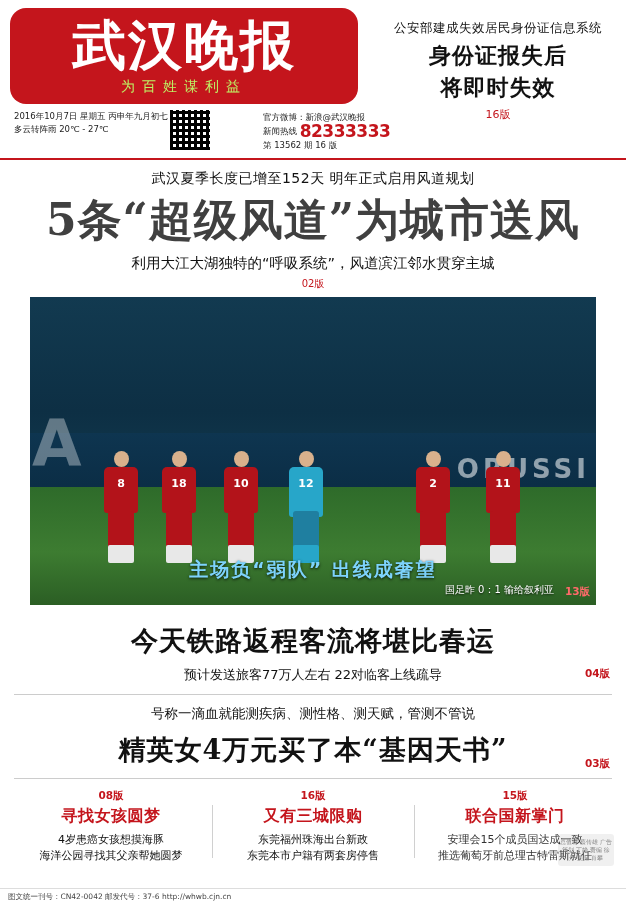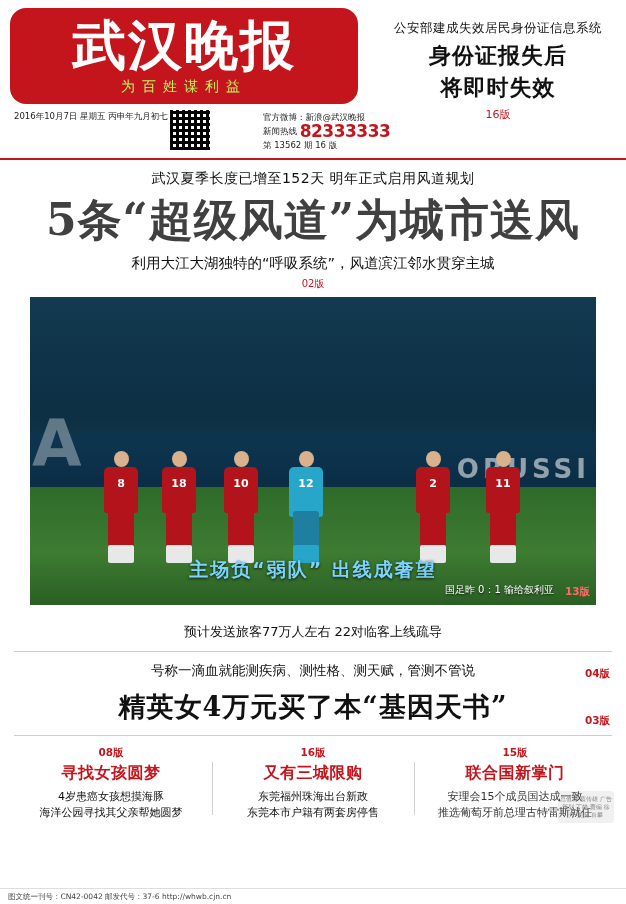--- a/index.html
+++ b/index.html
@@ -416,20 +416,21 @@
 
   <div class="masthead">
 
     <div class="logo-box">
       <div class="logo-title">武汉晚报</div>
       <div class="logo-sub">为百姓谋利益</div>
     </div>
 
     <div class="mast-info">
       <div>2016年10月7日 星期五 丙申年九月初七</div>
+      <div>多云转阵雨 20℃ - 27℃</div>
     </div>
 
     <div class="qr"></div>
 
     <div class="mast-right-info">
       <div>官方微博：新浪@武汉晚报</div>
       <div>
         <span>新闻热线</span>
         <span class="hotline">82333333</span>
       </div>
@@ -500,20 +501,21 @@
       <div class="legs"></div>
       <div class="socks"></div>
     </div>
 
     <div class="photo-caption">主场负“弱队” 出线成奢望</div>
     <div class="photo-credit">国足昨 0：1 输给叙利亚</div>
     <div class="photo-page">13版</div>
   </div>
 
   <div class="story" style="margin-top:18px">
+    <div class="story-head">今天铁路返程客流将堪比春运</div>
     <div class="story-sub">预计发送旅客77万人左右 22对临客上线疏导</div>
     <div class="story-page" style="top:44px">04版</div>
   </div>
 
   <hr class="rule">
 
   <div class="story">
     <div class="story-kicker">号称一滴血就能测疾病、测性格、测天赋，管测不管说</div>
     <div class="story-head" style="margin-top:9px">精英女4万元买了本“基因天书”</div>
     <div class="story-page" style="top:52px">03版</div>

